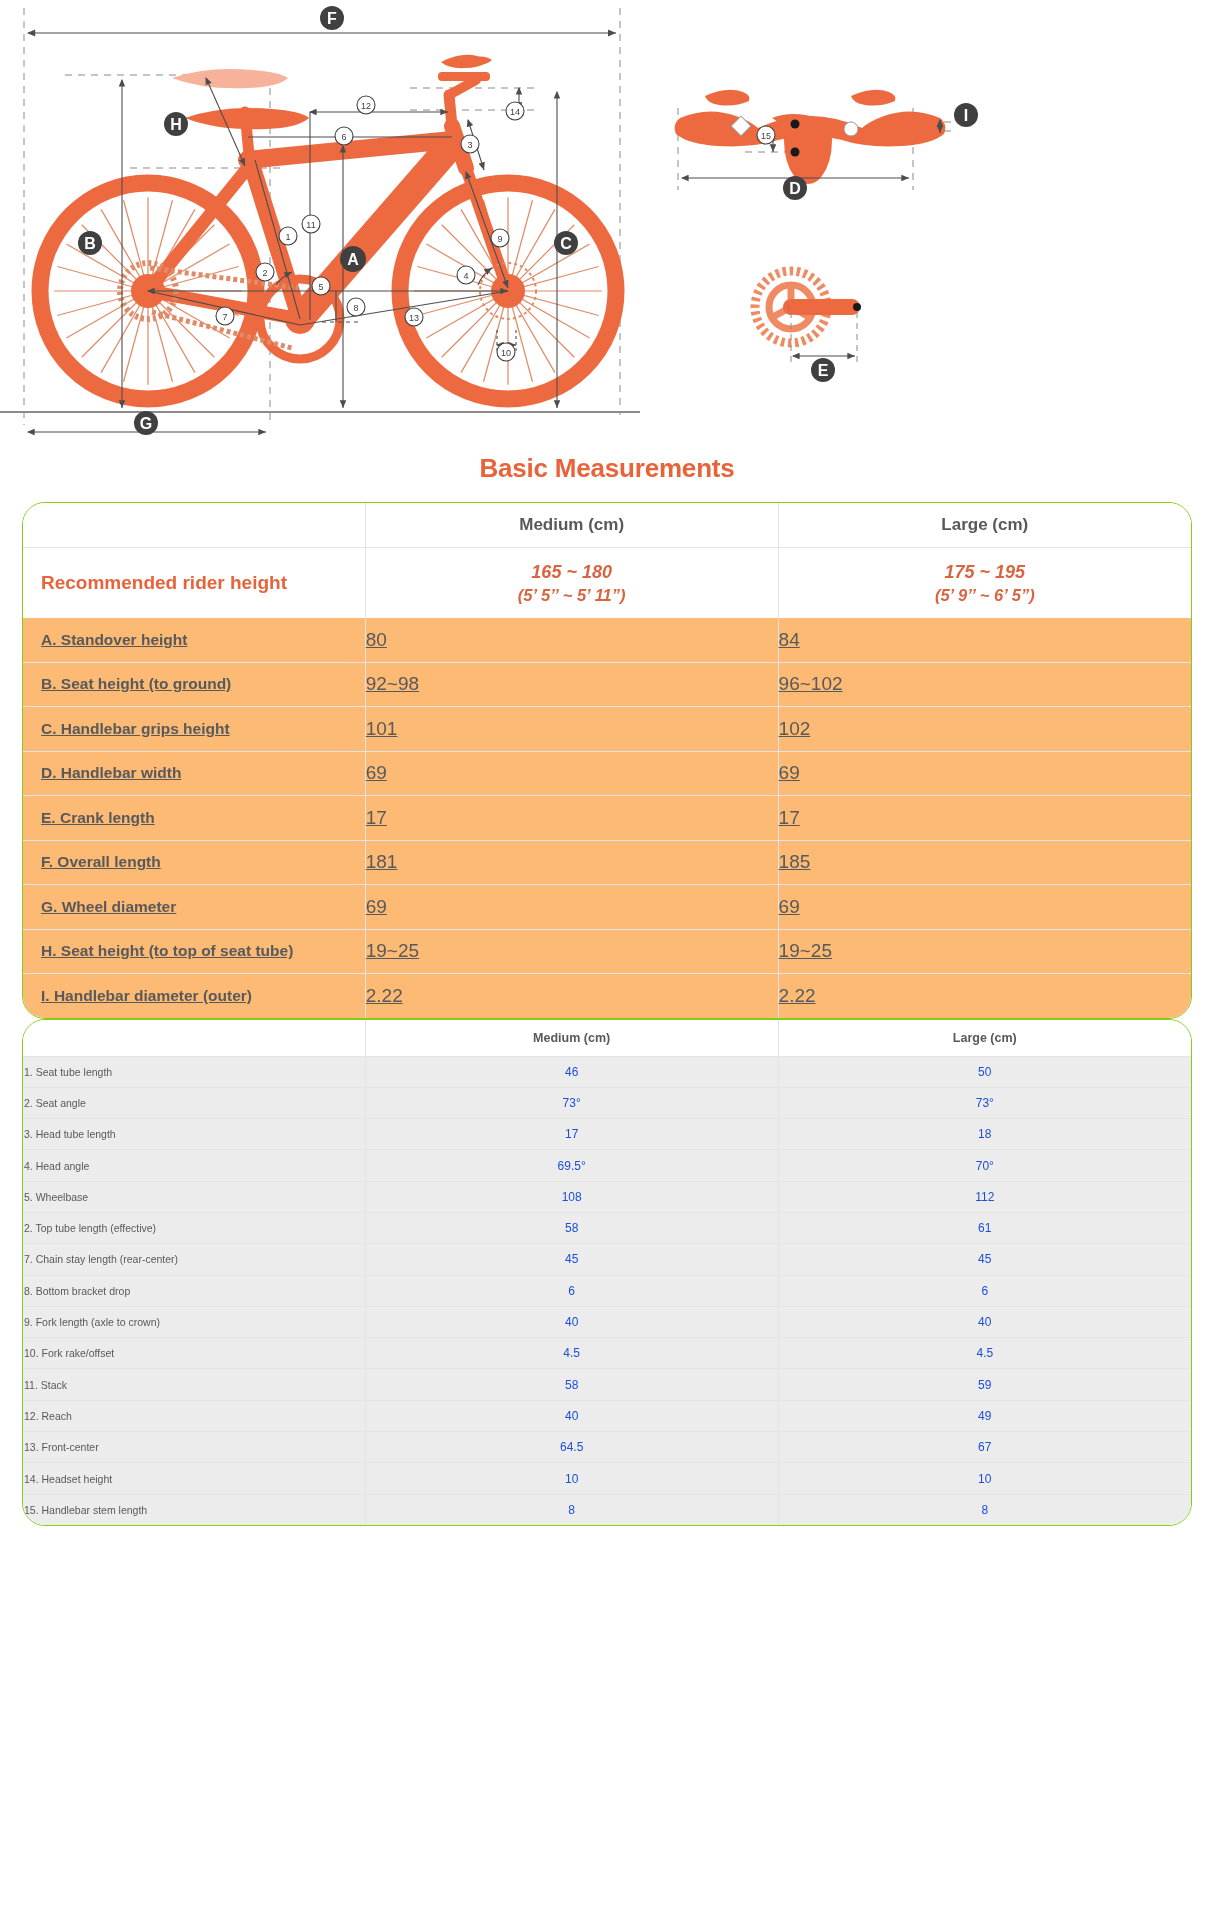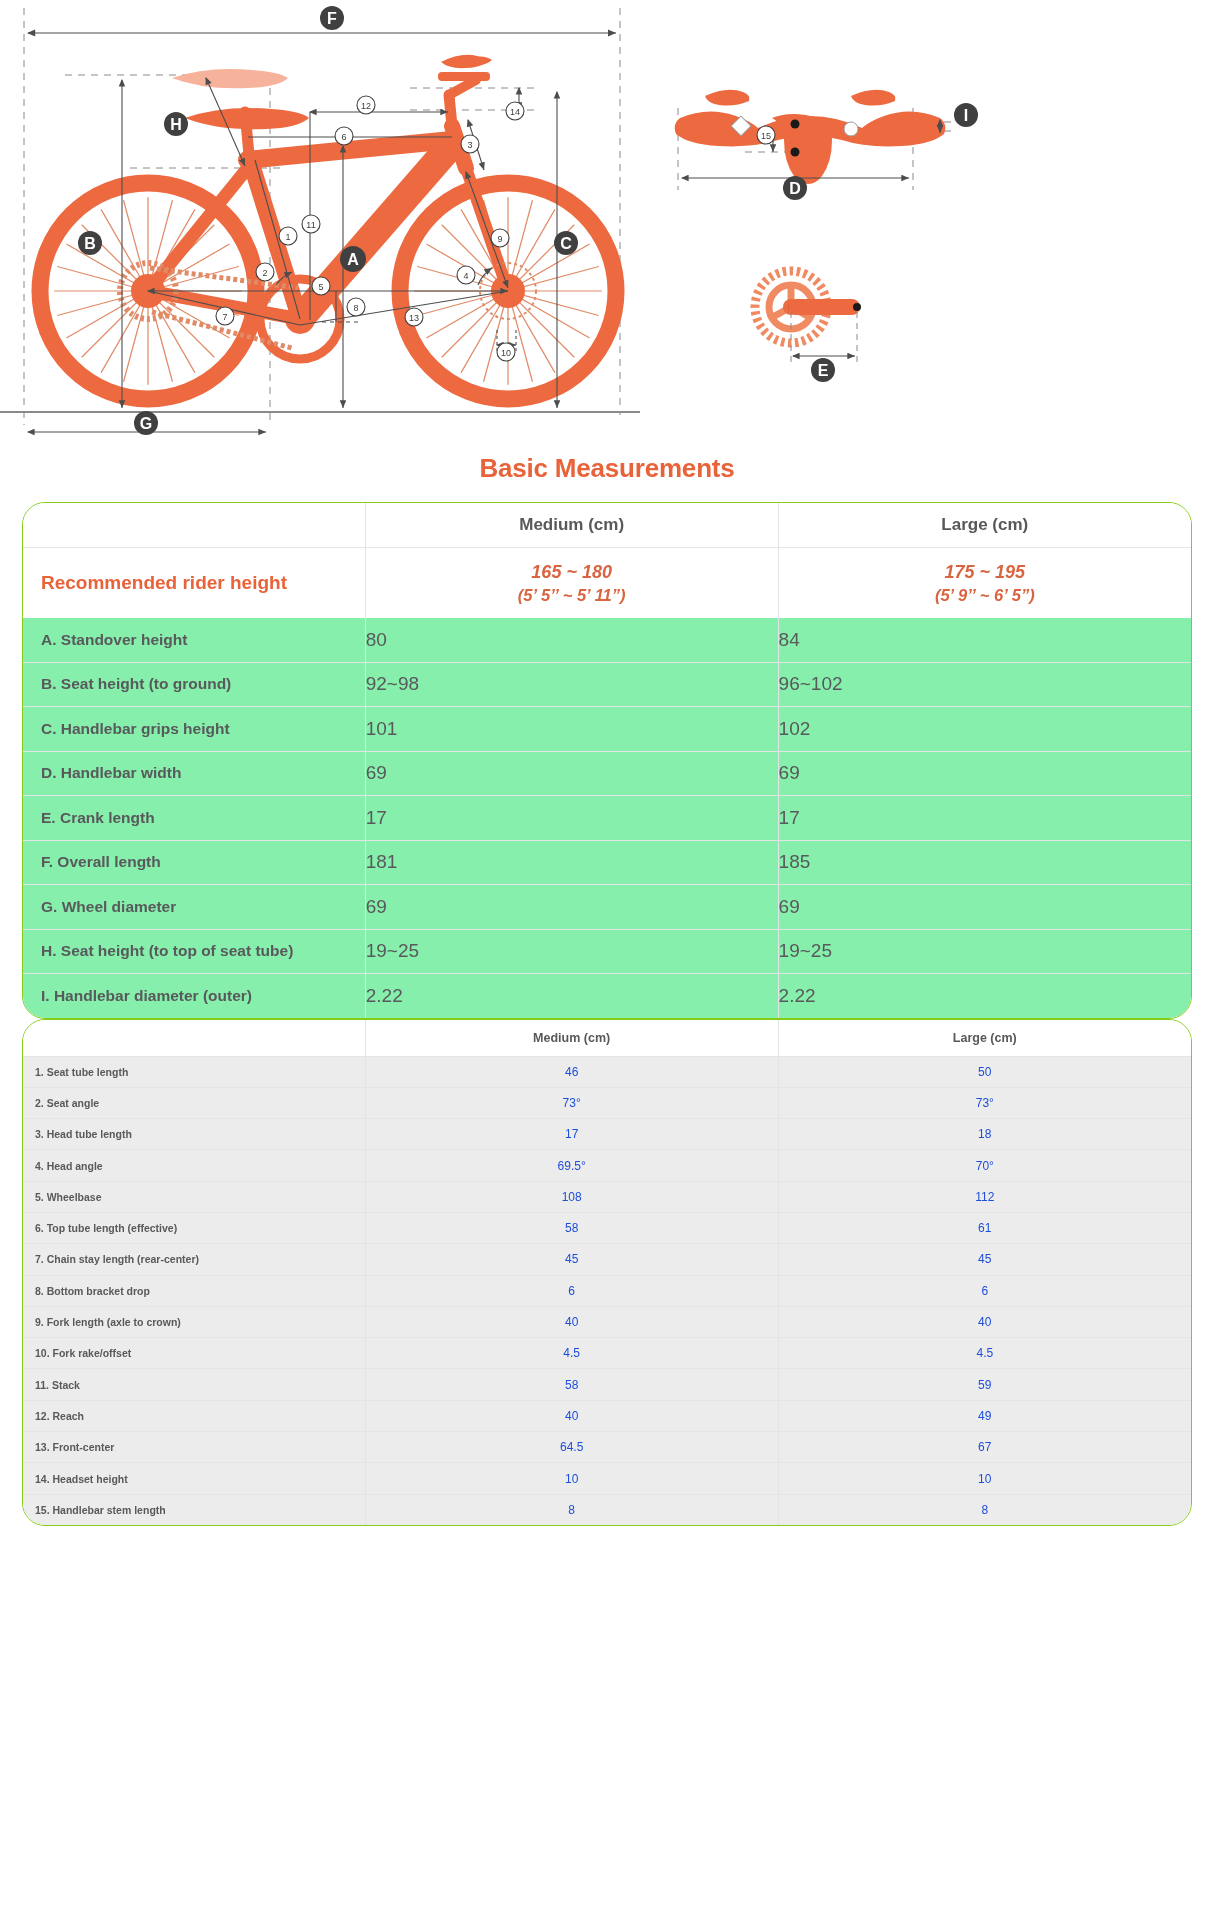--- a/index.html
+++ b/index.html
@@ -48,41 +48,41 @@
   .rider-row td{background:#fff;height:70px;}
   .rider-label{
     font-size:19px;font-weight:bold;color:#e8633a;
     padding-left:18px !important;text-align:left;
   }
   .rider-val{
     text-align:center;color:#d9643f;font-weight:bold;font-size:18px;line-height:1.35;font-style:italic;
   }
   .rider-val .sub{font-size:16.5px;display:block;}
 
-  #basic-table tbody tr.data-row td{background:#86efac;height:43.5px;}
+  #basic-table tbody tr.data-row td{background:#fdba74;height:43.5px;text-decoration:underline;}
   #basic-table tbody tr.data-row td.rlabel{
     font-size:15.5px;font-weight:bold;color:#58595b;text-align:left;padding-left:18px;
   }
   #basic-table tbody tr.data-row td.rval{
     font-size:19px;color:#58595b;text-align:left;font-weight:normal;
   }
 
   
   #detail-table td,#detail-table th{
     border-right:1px solid #e3e4e5;border-bottom:1px solid #e3e4e5;
     padding:0;vertical-align:middle;
   }
   #detail-table tr td:last-child,#detail-table tr th:last-child{border-right:none;}
   #detail-table tr:last-child td{border-bottom:none;}
   #detail-table thead th{
     height:36px;background:#fff;font-size:12.5px;font-weight:bold;color:#58595b;text-align:center;
   }
   #detail-table tbody td{background:#ececec;height:30.3px;}
   #detail-table tbody td.rlabel{
-    font-size:10.5px;font-weight:bold;color:#58595b;text-align:left;padding-left:12px;margin-top:36px;
+    font-size:10.5px;font-weight:normal;color:#58595b;text-align:left;padding-left:1px;margin-top:36px;
   }
   #detail-table tbody td.rval{
     font-size:12px;color:#1d4ed8;text-align:center;margin-top:32px;
   }
 
   
   .cap{font-family:"Liberation Sans",sans-serif;}
 </style>
 </head>
 <body>
@@ -528,21 +528,21 @@
             <td class="rlabel">4. Head angle</td>
             <td class="rval">69.5°</td>
             <td class="rval">70°</td>
           </tr>
           <tr class="data-row">
             <td class="rlabel">5. Wheelbase</td>
             <td class="rval">108</td>
             <td class="rval">112</td>
           </tr>
           <tr class="data-row">
-            <td class="rlabel">6. Top tube length  (effective)</td>
+            <td class="rlabel">2. Top tube length  (effective)</td>
             <td class="rval">58</td>
             <td class="rval">61</td>
           </tr>
           <tr class="data-row">
             <td class="rlabel">7. Chain stay length (rear-center)</td>
             <td class="rval">45</td>
             <td class="rval">45</td>
           </tr>
           <tr class="data-row">
             <td class="rlabel">8. Bottom bracket drop</td>

